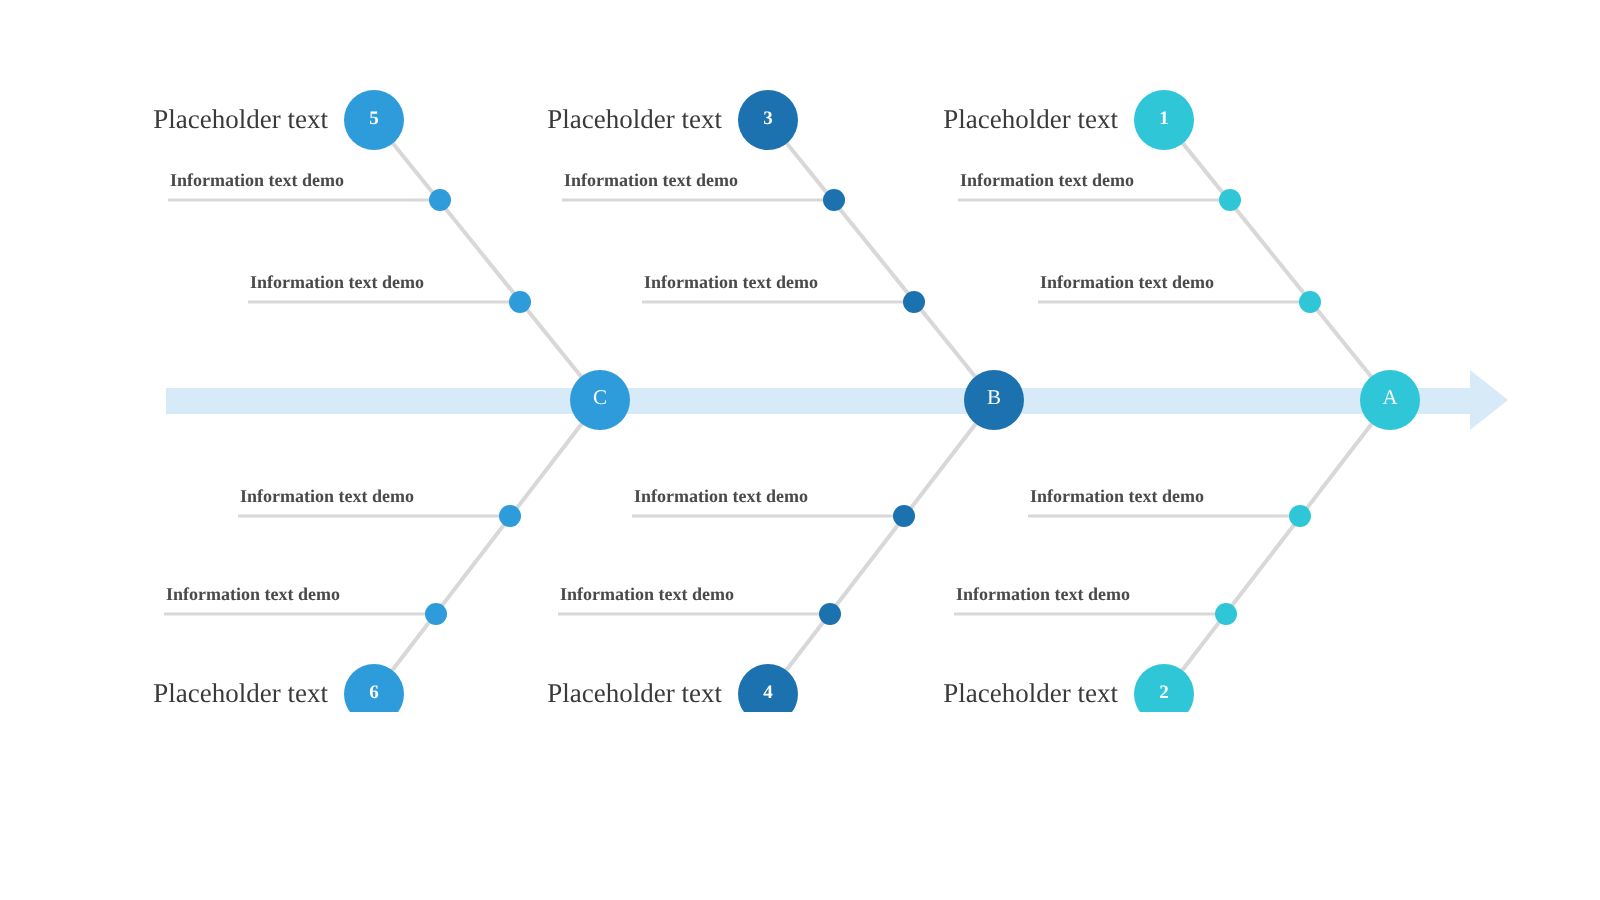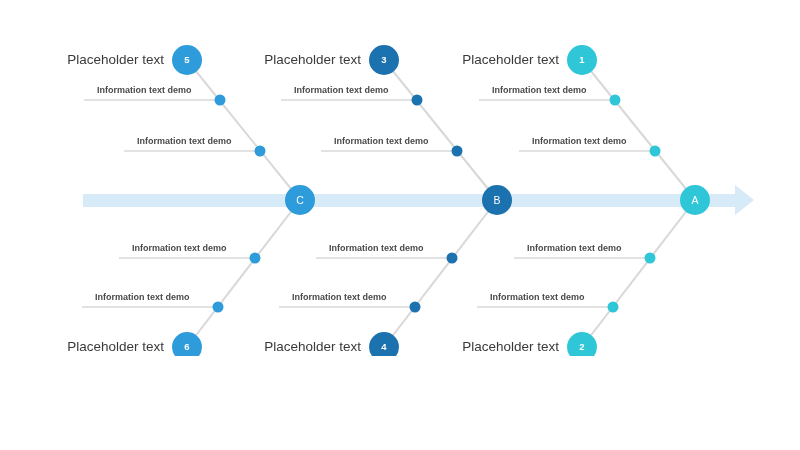--- a/index.html
+++ b/index.html
@@ -1,29 +1,29 @@
 <!DOCTYPE html>
 <html><head>
 <meta charset="utf-8">
 <style>
   html,body{margin:0;padding:0;background:#fff;}
   .stage{
     position:relative;width:800px;height:356px;background:#ffffff;overflow:hidden;
-    font-family:Liberation Sans, sans-serif;
+    font-family:Liberation Serif, serif;
   }
   .stage svg{position:absolute;left:0;top:0;}
   .diag{stroke:#d8d8d8;stroke-width:2;fill:none;}
   .hline{stroke:#d8d8d8;stroke-width:1.5;fill:none;}
   .txt{position:absolute;white-space:nowrap;}
   .branch-title{
     width:110px;height:18px;line-height:18px;text-align:right;
     font-size:13.5px;color:#3a3a3a;
   }
   .info-label{
-    height:12px;line-height:12px;font-size:9px;font-weight:700;color:#4a4a4a;margin-left:12px;
+    height:12px;line-height:12px;font-size:9px;font-weight:700;color:#4a4a4a;
   }
   .circle-label{
     width:30px;height:30px;line-height:30px;text-align:center;color:#ffffff;
   }
   .num{font-size:9.5px;font-weight:600;}
   .node-letter{font-size:10.5px;}
 </style>
 </head>
 <body>
 

